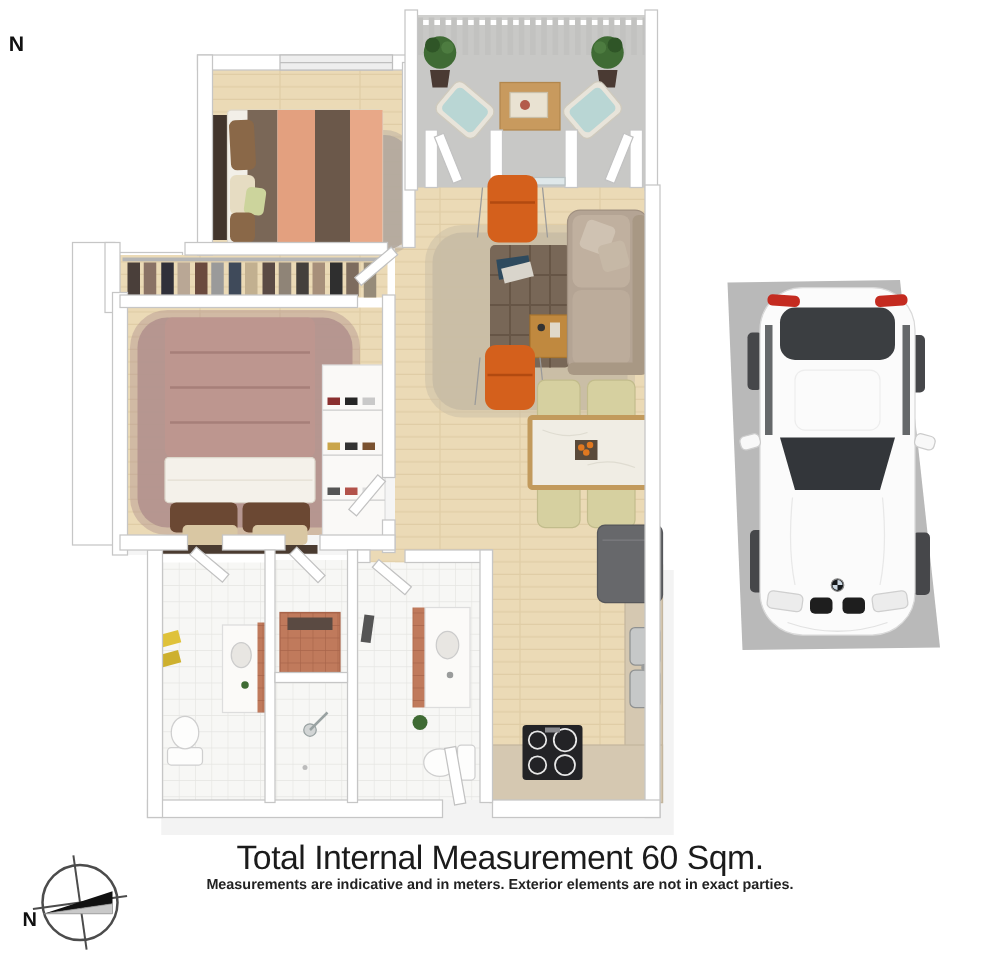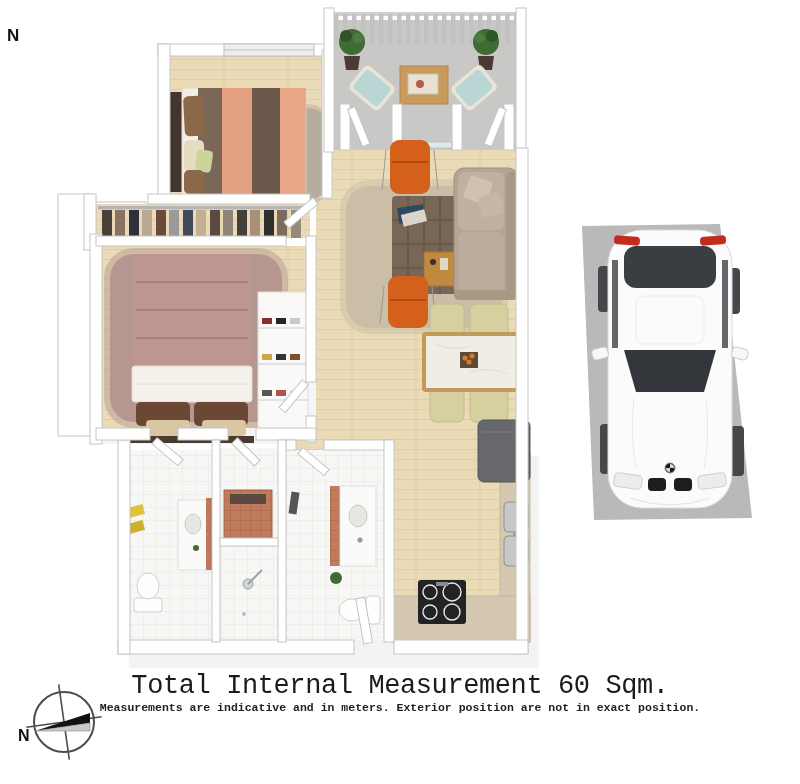--- a/index.html
+++ b/index.html
@@ -4,21 +4,21 @@
 <style>
   html,body{margin:0;padding:0;background:#fff;}
   body{font-family:"Liberation Sans","DejaVu Sans",sans-serif;}
   .stage{position:relative;width:800px;height:784px;background:#fff;overflow:hidden;}
   .stage svg{position:absolute;left:0;top:0;}
   
   .wall{fill:#ffffff;stroke:var(--wall-stroke,#c6c6c6);stroke-width:1;}
   .door{fill:#ffffff;stroke:#c2c2c2;stroke-width:1;}
   .balcony-floor{fill:var(--balcony-floor,#c8c8c6);}
   .fixture{fill:#fdfdfc;stroke:#cfcfcf;stroke-width:1;}
-  .caption{position:absolute;left:0;right:0;top:671px;text-align:center;color:var(--text,#1b1b1b);font-family:Liberation Mono, monospace;}
+  .caption{position:absolute;left:0;right:0;top:671px;text-align:center;color:var(--text,#1b1b1b);}
   .caption-title{font-size:27px;font-weight:400;letter-spacing:-0.4px;line-height:30px;}
   .caption-sub{font-size:11.5px;font-weight:700;line-height:14px;color:#222;}
   .north-top{position:absolute;left:7px;top:26px;font-size:17px;font-weight:700;color:#111;}
   .compass-n{font-size:16px;font-weight:700;fill:#101010;}
 </style>
 </head>
 <body>
 
 <div class="stage">
 
@@ -377,16 +377,16 @@
         <line x1="26" y1="722" x2="102" y2="722" stroke="#4c4c4c" stroke-width="1.6"></line>
       </g>
       <polygon points="35,731 90,713 90,723" fill="#111111"></polygon>
       <polygon points="35,731 90,723 90,731" fill="#c9c9c9" stroke="#8a8a8a" stroke-width="0.6"></polygon>
       <text x="18" y="741" class="compass-n">N</text>
     </g>
   </svg>
 
   <div class="caption">
     <div class="caption-title">Total Internal Measurement 60 Sqm.</div>
-    <div class="caption-sub">Measurements are indicative and in meters. Exterior position are not in exact position.</div>
+    <div class="caption-sub">Measurements are indicative and in meters. Exterior elements are not in exact parties.</div>
   </div>
 
 </div>
 
 </body></html>

